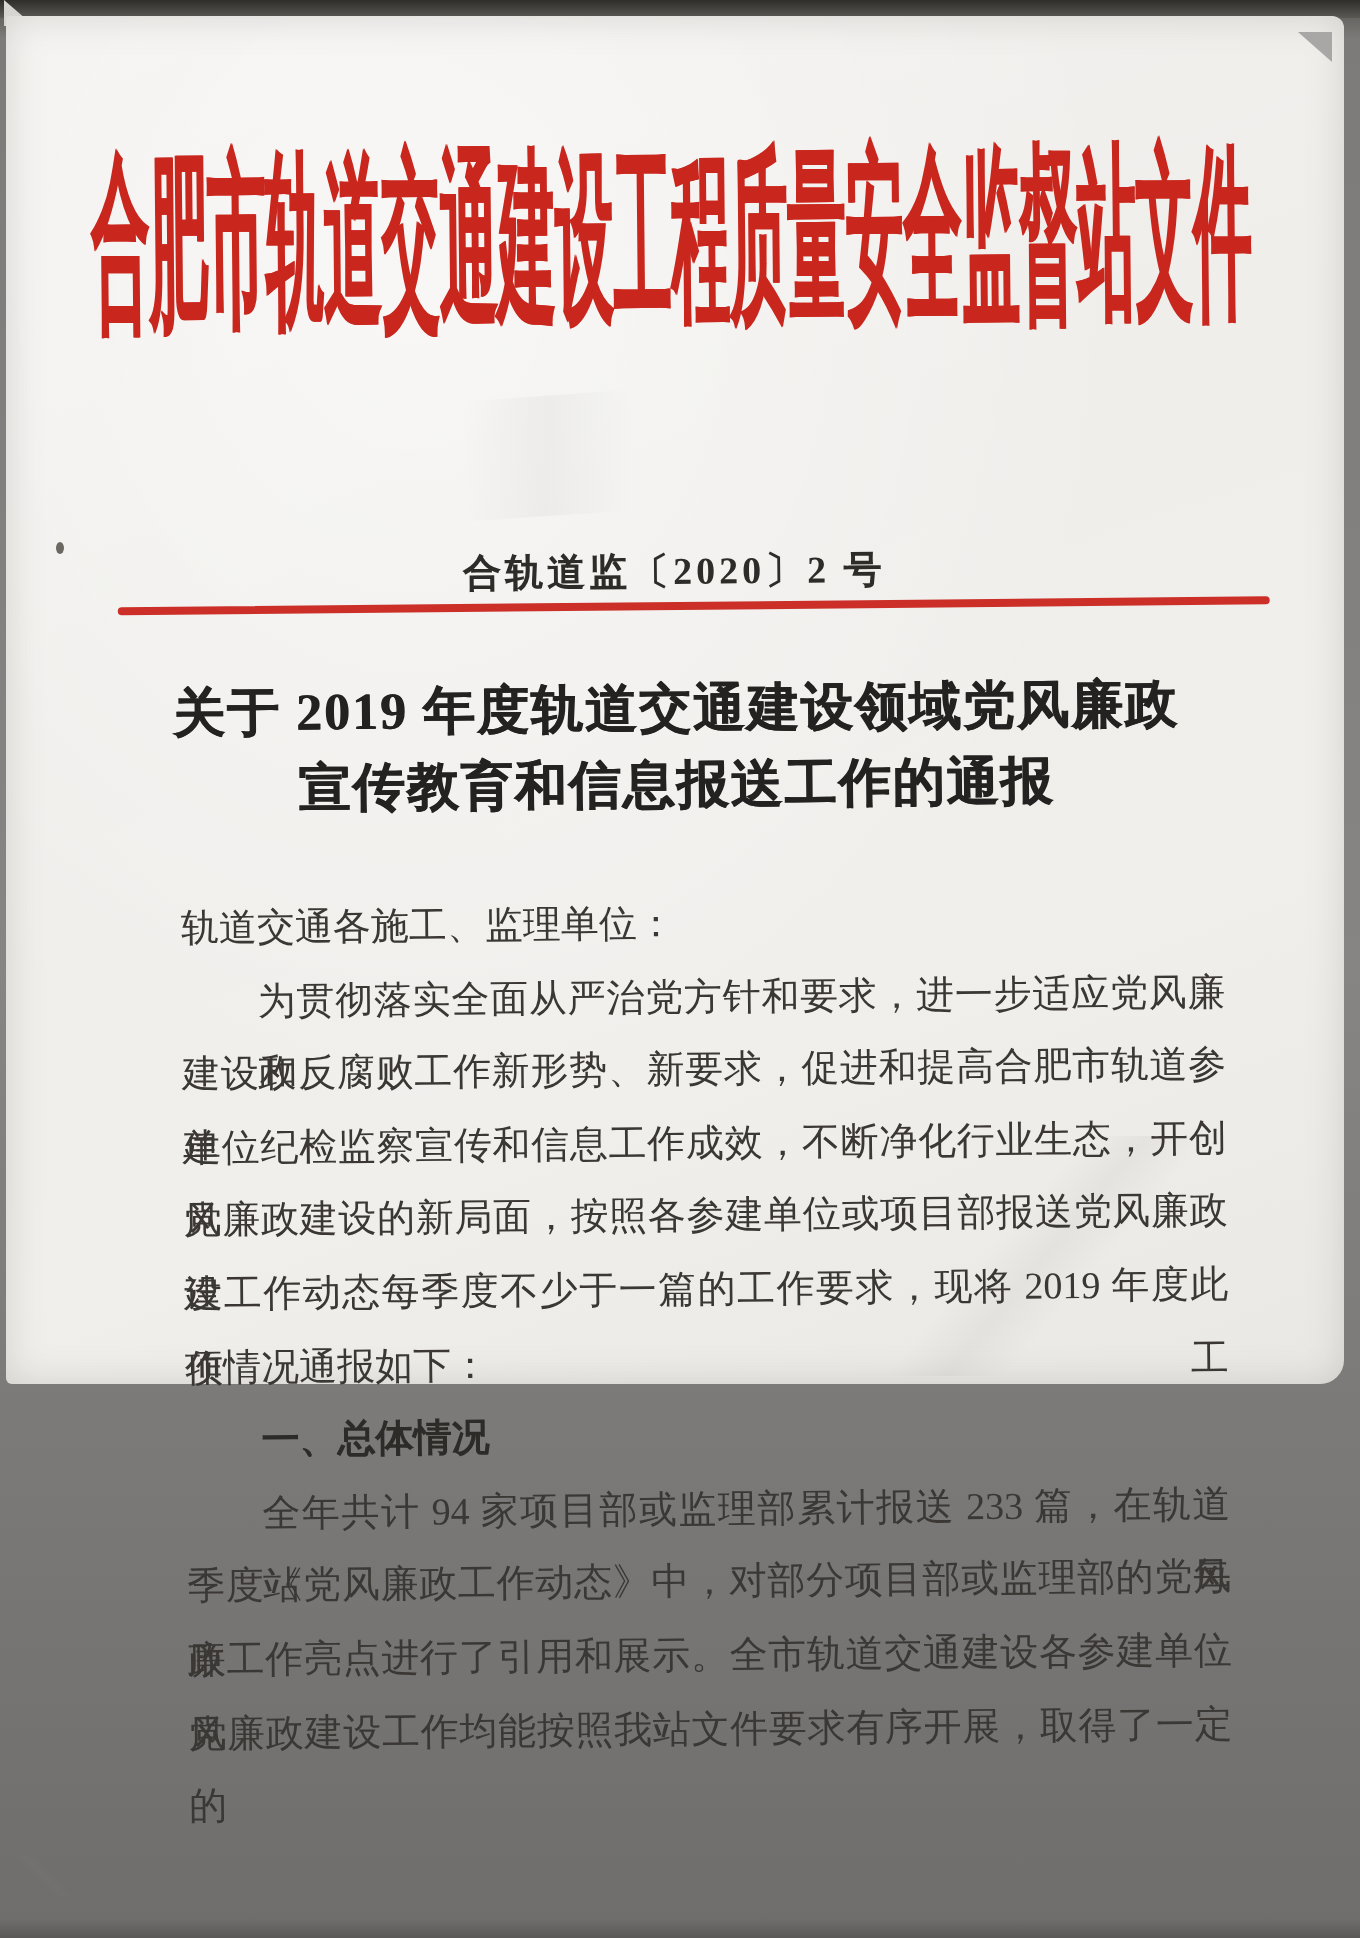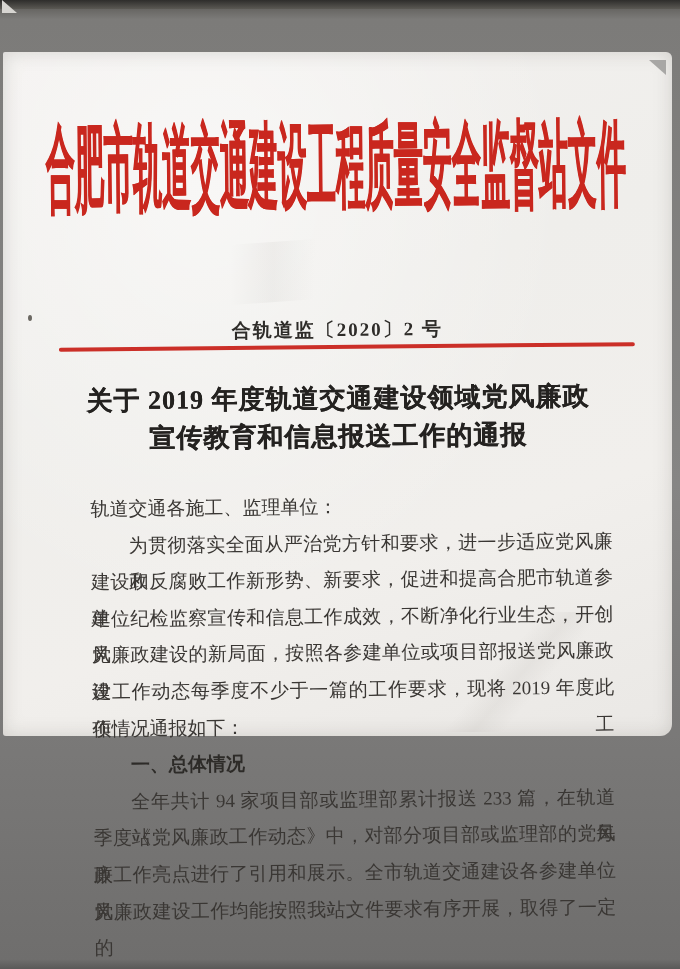--- a/index.html
+++ b/index.html
@@ -23,21 +23,20 @@
 
   
   .paper {
     position: absolute; left: 3px; top: 8px;
     width: 669px; height: 684px;
     background:
       radial-gradient(ellipse at 30% 20%, rgba(255,255,255,0.5), rgba(255,255,255,0) 55%),
       linear-gradient(160deg, #f3f1ef 0%, #efeeeb 40%, #f1efec 70%, #eae8e5 100%);
     border-radius: 2px 6px 12px 3px;
     box-shadow: inset 0 0 18px rgba(120,115,108,0.25);
-    margin-top: 44px;
   }
   .corner-fold-tl {
     position: absolute; left: 2px; top: 0;
     width: 0; height: 0;
     border-top: 13px solid transparent;
     border-left: 15px solid #d7d5d1;
   }
   .corner-fold-tr {
     position: absolute; right: 6px; top: 8px;
     width: 0; height: 0;

